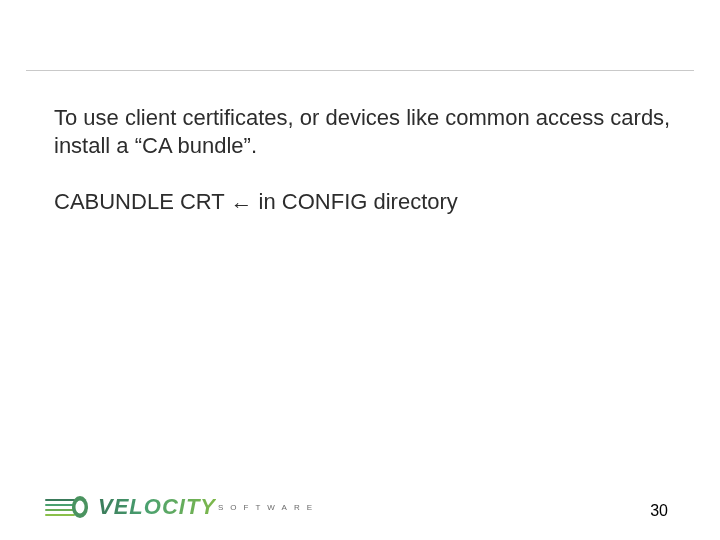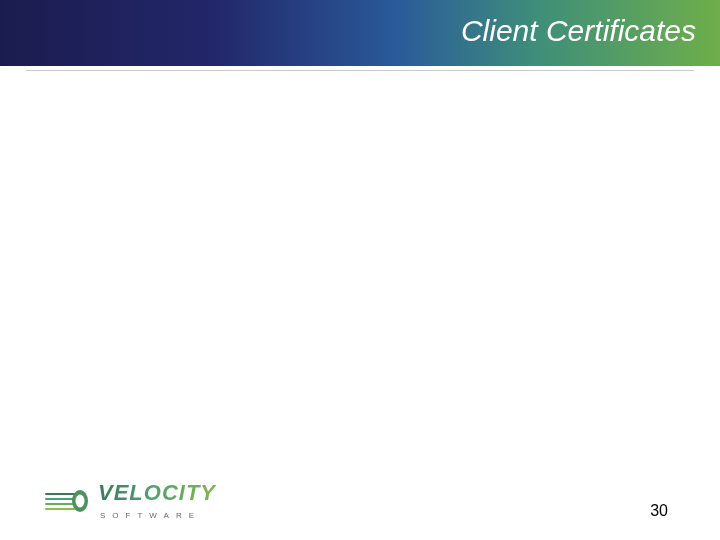--- a/index.html
+++ b/index.html
@@ -25,45 +25,46 @@
   .body p { margin-bottom: 28px; font-family: Arial, Helvetica, sans-serif; }
   .page-num {
     position: absolute; right: 52px; bottom: 20px;
     color: #000; font-size: 16px;
   }
   .logo {
     position: absolute; left: 44px; bottom: 20px;
     display: flex; align-items: center; gap: 8px;
   }
   .logo-mark svg { display: block; }
-  .logo-text { display: flex; flex-direction: column; line-height: 1; }
+  .logo-text { display: flex; flex-direction: row; line-height: 1; }
   .logo-word {
     font-family: Arial, Helvetica, sans-serif;
     font-weight: 700; font-style: italic; font-size: 22px;
     letter-spacing: 1px;
     background: linear-gradient(90deg, #3a7a5a 0%, #4aa070 40%, #7eb84a 100%);
     -webkit-background-clip: text; background-clip: text; color: transparent;
   }
   .logo-sub {
     font-family: Arial, Helvetica, sans-serif;
     font-size: 8px; letter-spacing: 7px; color: #6a6a6a;
     margin-top: 8px; margin-left: 2px;
   }
 </style>
 </head>
 <body>
 
 <div class="slide">
 
-  <div class="title-bar">
-    <div class="title-text">Client Certificates</div>
-  </div>
 
   <div class="thin-rule"></div>
 
+  <div class="body">
+    <p>To use client certificates, or devices like common access cards, install a “CA bundle”.</p>
+    <p>CABUNDLE CRT ← in CONFIG directory</p>
+  </div>
 
   <div class="logo">
     <span class="logo-mark">
       <svg width="46" height="26" viewBox="0 0 46 26">
         <g fill="none" stroke-linecap="round">
           <path d="M2 6 H30" stroke="#3a7a5a" stroke-width="2"></path>
           <path d="M2 11 H30" stroke="#4aa070" stroke-width="2"></path>
           <path d="M2 16 H30" stroke="#6aad55" stroke-width="2"></path>
           <path d="M2 21 H30" stroke="#8abf4a" stroke-width="2"></path>
         </g>

